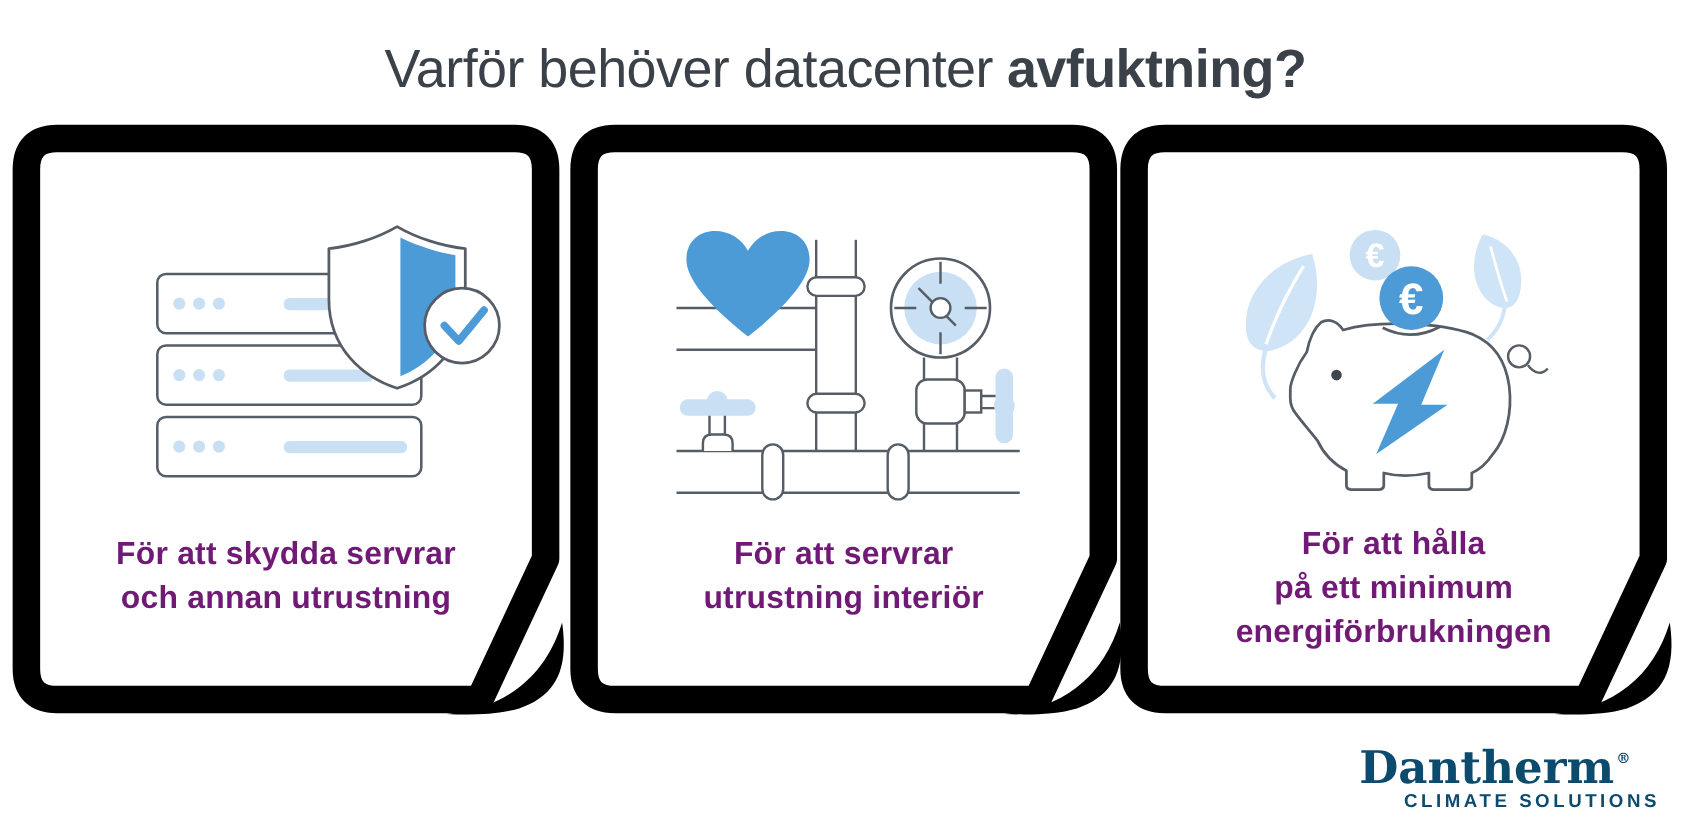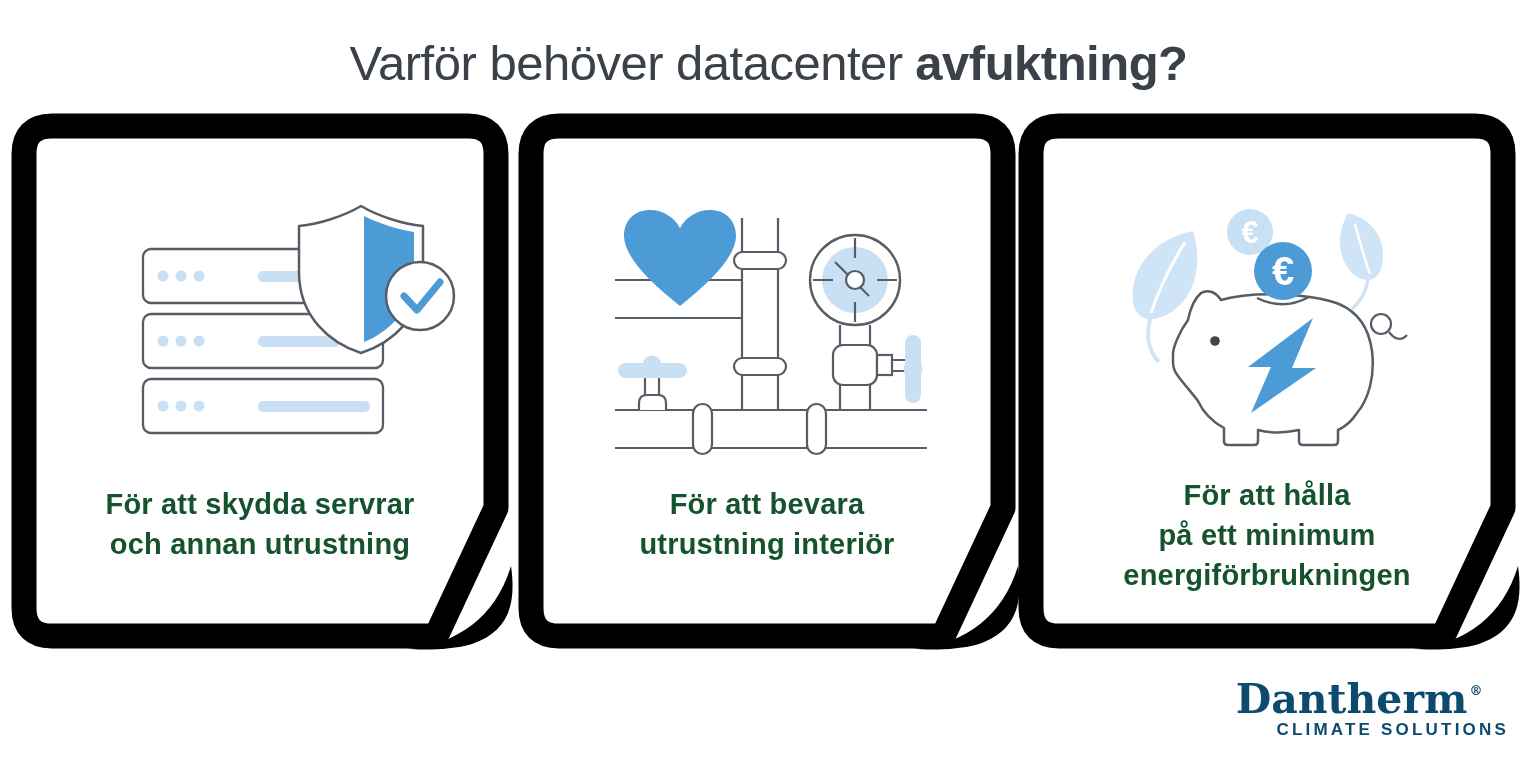--- a/index.html
+++ b/index.html
@@ -4,21 +4,21 @@
 <style>
   html,body{margin:0;padding:0;background:#ffffff;}
   .stage{position:relative;width:1537px;height:761px;background:#ffffff;overflow:hidden;
          font-family:"Liberation Sans",sans-serif;}
   .page-title{position:absolute;left:0;top:34px;width:1537px;text-align:center;margin:0;
          font-size:49px;line-height:58px;font-weight:400;color:#3b4149;letter-spacing:-0.5px;}
   .page-title .t-bold{font-weight:700;margin-left:0.26em;}
   .card{position:absolute;top:110px;width:520px;height:545px;}
   .card svg{position:absolute;left:0;top:0;overflow:visible;}
   .caption{position:absolute;left:10px;width:480px;top:374px;text-align:center;
-         font-weight:700;font-size:29px;line-height:40px;color:#14532d;letter-spacing:0.2px;}
+         font-weight:700;font-size:29px;line-height:40px;color:#701a75;letter-spacing:0.2px;}
   .caption.three-lines{top:365px;}
   .logo{position:absolute;top:671px;right:28px;width:300px;text-align:center;color:#0c4a6e;}
   .logo .brand{font-family:"DejaVu Serif",serif;font-weight:700;font-size:41px;line-height:40px;
          letter-spacing:0px;white-space:nowrap;}
   .logo .reg{font-size:13px;vertical-align:18px;margin-left:2px;}
   .logo .tagline{font-family:"Liberation Sans",sans-serif;font-weight:700;font-size:17px;
          letter-spacing:3.2px;margin-top:1px;white-space:nowrap;text-align:right;}
 </style>
 </head>
 <body>
@@ -101,21 +101,21 @@
         <circle cx="338" cy="170" r="9" fill="#ffffff" stroke="#565d66" stroke-width="2.2"></circle>
         <rect x="316" y="235" width="44" height="40" rx="10" fill="#ffffff" stroke="#565d66" stroke-width="2.2"></rect>
         <rect x="360" y="245" width="15" height="20" fill="#ffffff" stroke="#565d66" stroke-width="2.2"></rect>
         <path d="M 375,250 H 389 M 375,261 H 389" stroke="#565d66" stroke-width="2.2" fill="none"></path>
         <path d="M 323,275 V 300 M 353,275 V 300" stroke="#565d66" stroke-width="2.2" fill="none"></path>
         <circle cx="396" cy="259" r="9.5" fill="#c9dff4"></circle>
         <rect x="388" y="225" width="16" height="68" rx="8" fill="#c9dff4"></rect>
       </g>
     </svg>
     <div class="caption">
-      <div>För att bevara</div>
+      <div>För att servrar</div>
       <div>utrustning interiör</div>
     </div>
   </div>
 
   <div class="card" style="left:1017px">
     <svg width="520" height="545" viewBox="0 0 520 545">
       <path d="M 42,16 L 458,16 Q 486,16 486,44 L 486,398 L 428,522 Q 424,526 418,526 L 42,526 Q 14,526 14,498 L 14,44 Q 14,16 42,16 Z" fill="#ffffff" stroke="#000000" stroke-width="25" stroke-linejoin="round"></path>
       <path d="M 396,539 C 450,534 486,505 501,456 C 507,498 496,522 462,534 C 442,540 416,540 396,539 Z" fill="#000000"></path>
       <g>
         <path d="M 134,206 C 128,226 131,240 142,252" stroke="#cfe4f6" stroke-width="4" fill="none"></path>

